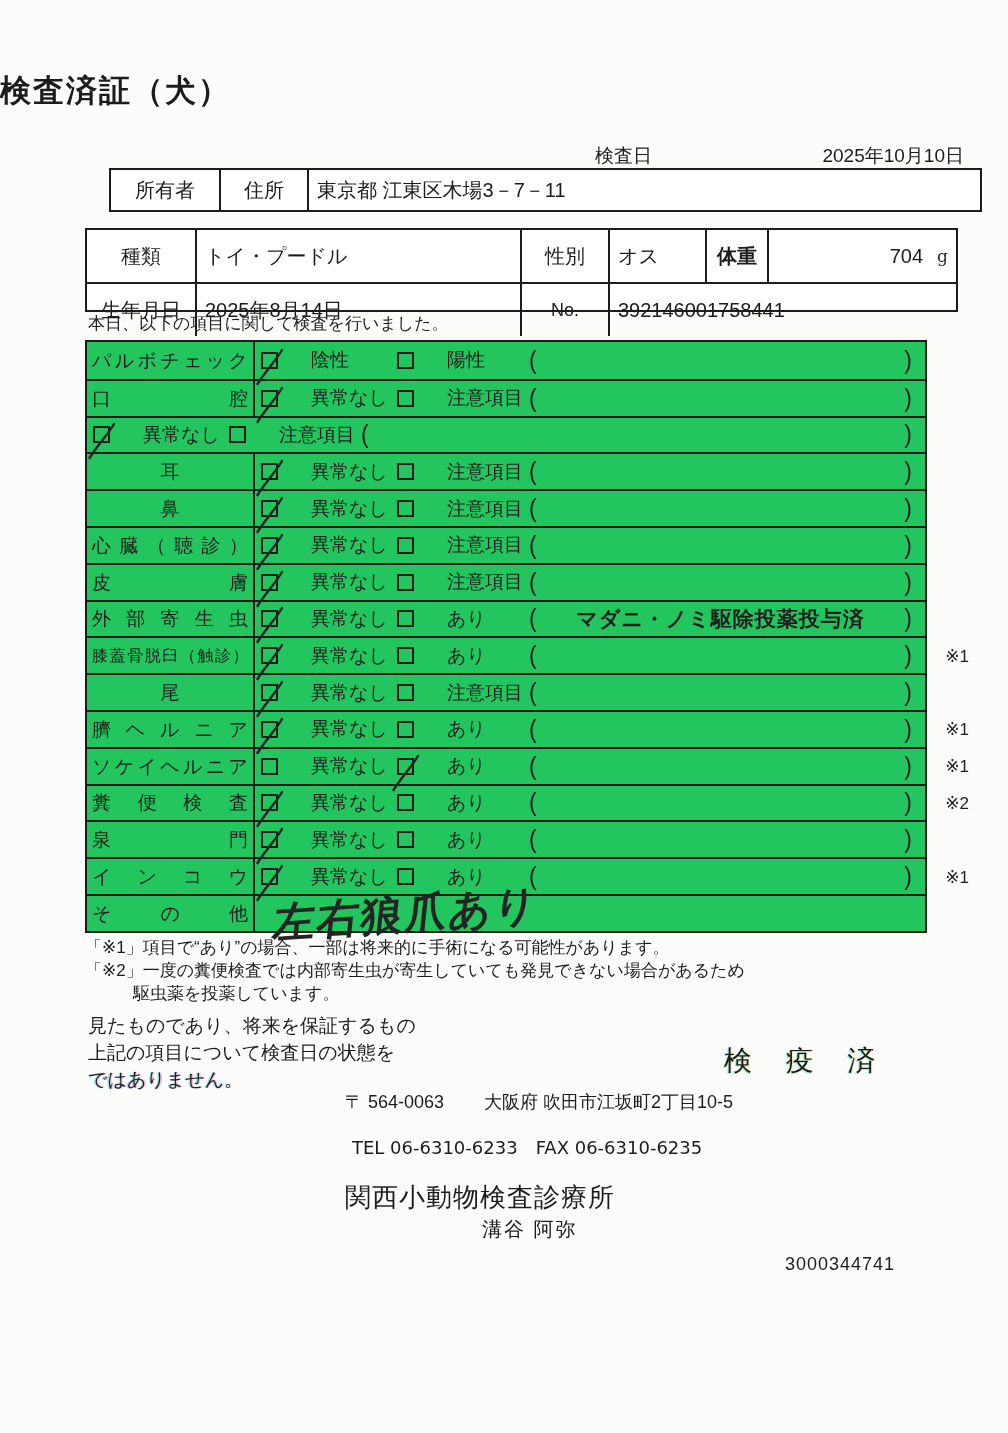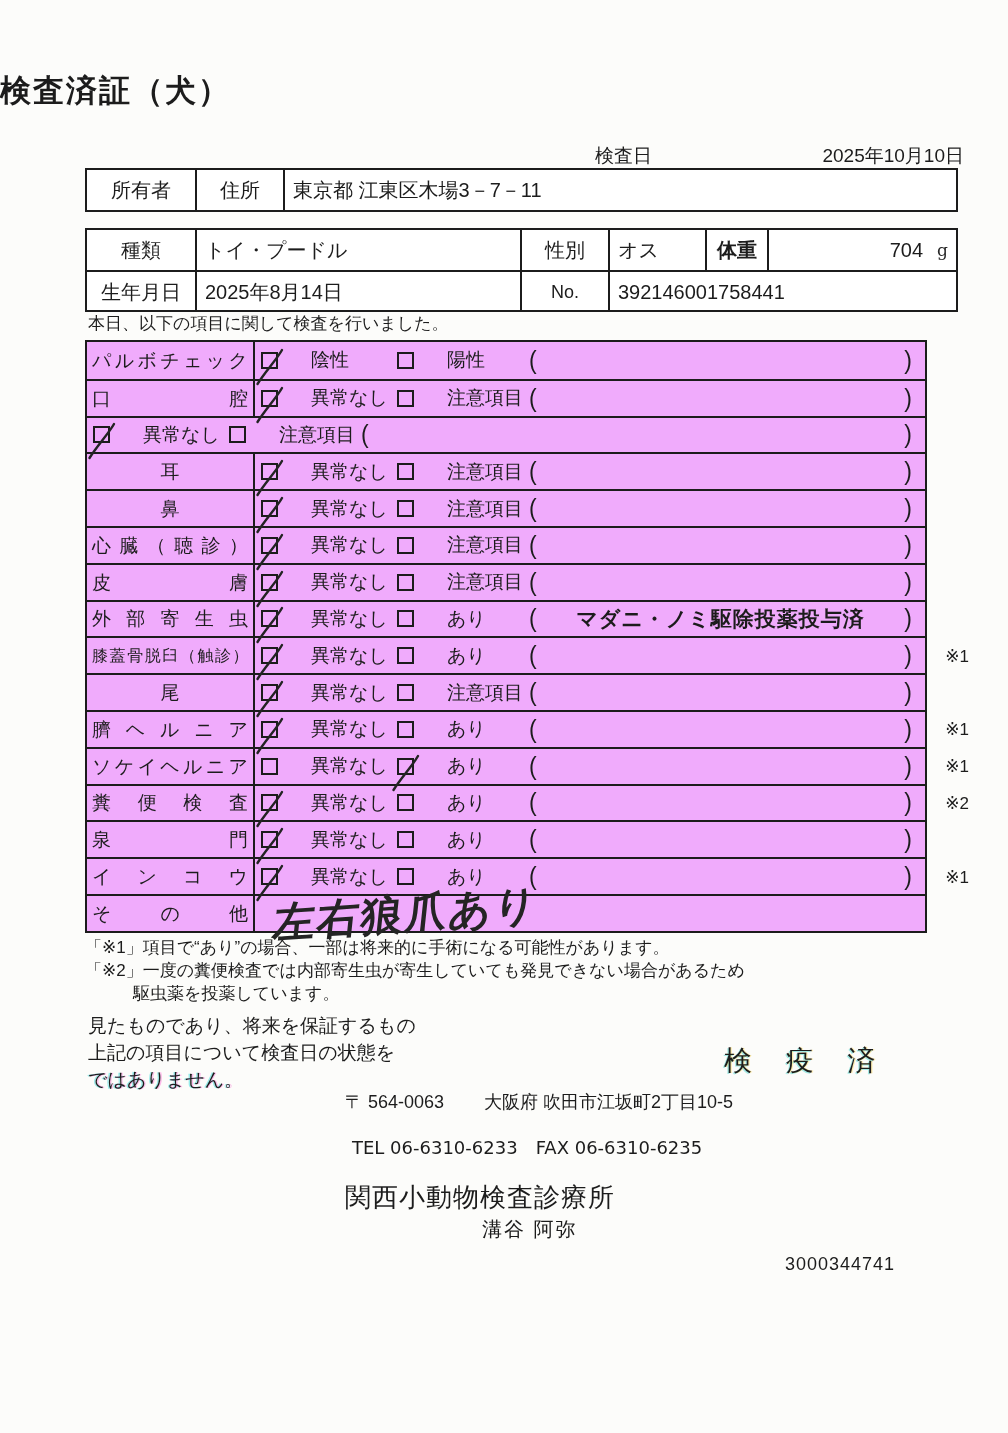--- a/index.html
+++ b/index.html
@@ -15,38 +15,38 @@
   .date-label{position:absolute; left:595px;}
   .date-value{position:absolute; right:44px;}
   
   .tbl{position:absolute; left:85px; width:873px; border:2px solid #1c1c1c; box-sizing:border-box; background:#fff;}
   .trow{display:flex; align-items:stretch;}
   .trow + .trow{border-top:2px solid #1c1c1c;}
   .tcell{box-sizing:border-box; border-right:2px solid #1c1c1c; display:flex; align-items:center;
     font-size:20px; padding:0 8px; overflow:hidden; white-space:nowrap;}
   .tcell:last-child{border-right:none;}
   .tcell.hd{justify-content:center; padding:0 2px;}
-  .owner-tbl{top:168px; height:44px;}
+  .owner-tbl{top:168px; height:44px;margin-left:24px;}
   .owner-tbl .trow{height:40px;}
   .breed-tbl{top:228px; height:84px;}
-  .breed-tbl .trow{height:40px;}
+  .breed-tbl .trow{height:52px;}
   .w-label{width:110px; flex:0 0 110px;}
   .w-val1{width:325px; flex:0 0 325px;}
   .w-label2{width:88px; flex:0 0 88px;}
   .w-rest{flex:1 1 auto;}
   .w-sex{width:97px; flex:0 0 97px;}
   .w-wt{width:62px; flex:0 0 62px; font-weight:600;}
   .weight-cell{justify-content:flex-end;}
   .weight-unit{font-family:"DejaVu Serif","Liberation Serif",serif; font-size:17px; margin-left:14px; color:#2a2a2a;}
   .no-label{font-size:18px;}
   
   .intro{position:absolute; top:312px; left:88px; font-size:17px;}
   
   .main-tbl{position:absolute; top:340px; left:85px; width:842px; border:2px solid #1c1c1c;
-    box-sizing:border-box; background:#f0abfc;}
+    box-sizing:border-box; background:#22c55e;}
   .row{display:flex; height:36.8px; box-sizing:border-box; position:relative;}
   .row + .row{border-top:2px solid #1c1c1c;}
   .cell{box-sizing:border-box;}
   .lbl{flex:0 0 168px; width:168px; border-right:2px solid #1c1c1c; display:flex; align-items:center; padding:0 5px;}
   .lbl-in{display:block; width:100%; font-size:19px; text-align:justify; text-align-last:justify; line-height:1;}
   .row.center .lbl-in{text-align:center; text-align-last:center;}
   .row.small .lbl-in{font-size:16px; letter-spacing:-.5px;}
   .opts{flex:1 1 auto; position:relative;}
   .opt{position:absolute; top:0; height:100%; display:flex; align-items:center; font-size:19px; white-space:nowrap;gap:30px;}
   .opt.o1{left:6px;}

